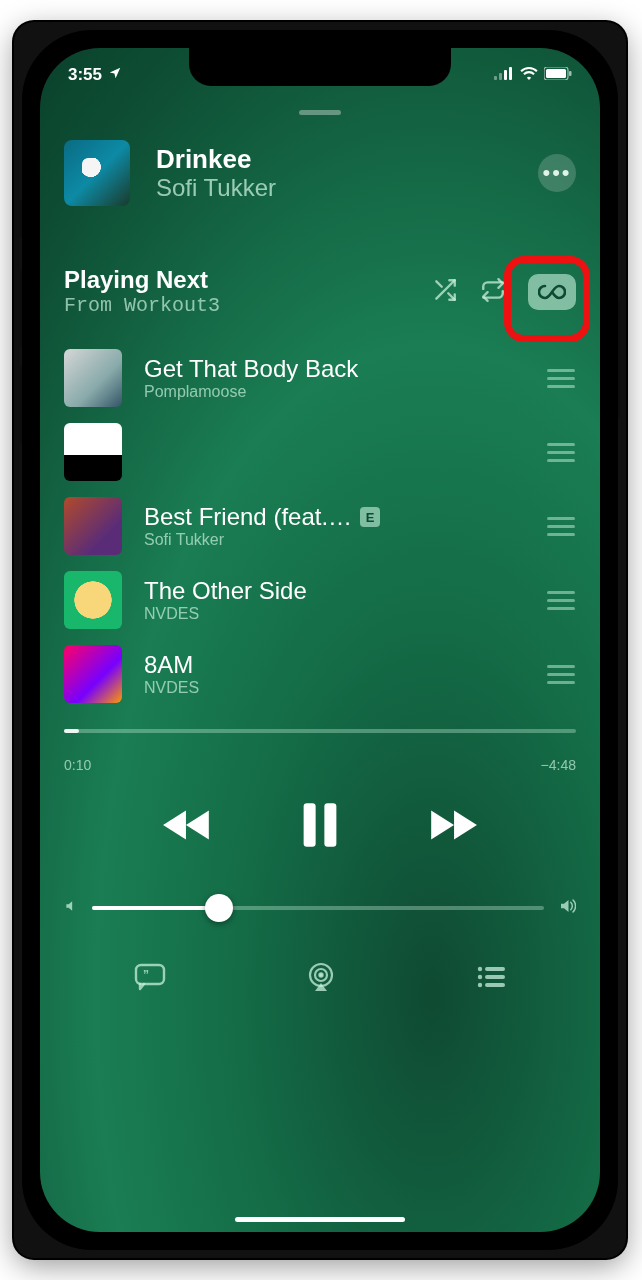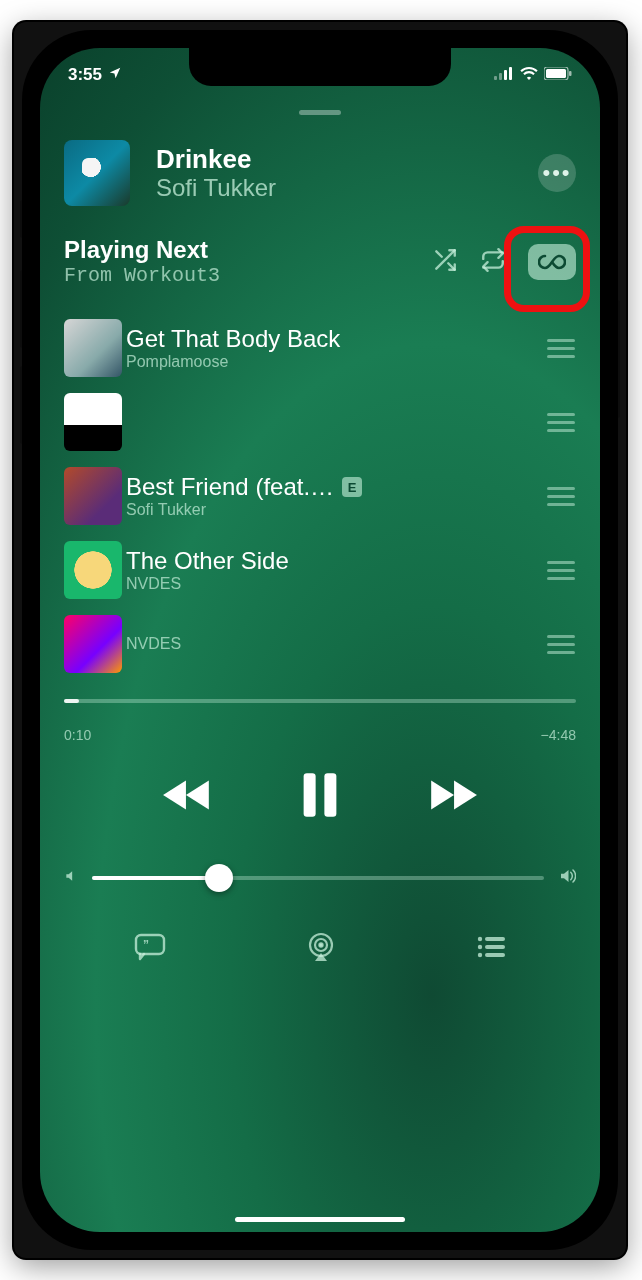--- a/index.html
+++ b/index.html
@@ -1,17 +1,17 @@
 <!DOCTYPE html>
 <html><head>
 <meta charset="utf-8">
 <style>
   html,body{margin:0;padding:0;background:#fff;font-family:-apple-system,Helvetica,Arial,sans-serif;}
   .stage{width:642px;height:1280px;margin:0 auto;position:relative;}
-  .phone{position:absolute;left:14px;top:22px;width:612px;height:1236px;border-radius:12px;background:#111; box-shadow:0 0 0 2px #000,0 8px 30px rgba(0,0,0,.4);}
+  .phone{position:absolute;left:14px;top:22px;width:612px;height:1236px;border-radius:20px;background:#111; box-shadow:0 0 0 2px #000,0 8px 30px rgba(0,0,0,.4);}
   .bezel{position:absolute;left:8px;top:8px;right:8px;bottom:8px;border-radius:70px;background:#000;}
   .screen{position:absolute;left:18px;top:18px;right:18px;bottom:18px;border-radius:60px;overflow:hidden;
           background:radial-gradient(120% 110% at 70% 80%, #0f4a33 0%, #146d47 30%, #1a7d53 50%, #0e4f35 80%, #083a27 100%);
           color:#fff;}
   
   .sidebtn{position:absolute;background:#0d0d0d;border-radius:4px;}
   .sb1{left:6px;top:178px;width:6px;height:38px;}
   .sb2{left:6px;top:248px;width:6px;height:78px;}
   .sb3{left:6px;top:344px;width:6px;height:78px;}
   .sb4{right:6px;top:278px;width:6px;height:118px;}
@@ -25,30 +25,30 @@
   .content{position:absolute;left:24px;right:24px;top:92px;bottom:0;}
   
   .np{display:flex;align-items:center;gap:26px;}
   .art{width:66px;height:66px;border-radius:8px;background:linear-gradient(135deg,#0a6b83 0%,#0d8aa5 50%,#1a3a2a 100%);position:relative;flex:0 0 auto;}
   .art::after{content:"";position:absolute;left:18px;top:18px;width:22px;height:30px;background:radial-gradient(circle at 40% 30%, #f5f5f5 0 40%, transparent 41%);border-radius:6px;}
   .np-text{flex:1;}
   .np-title{font-size:26px;font-weight:600;color:#fff;line-height:1.1;}
   .np-artist{font-size:24px;color:rgba(200,240,220,.75);line-height:1.15;}
   .more{width:38px;height:38px;border-radius:50%;background:rgba(255,255,255,.18);display:flex;align-items:center;justify-content:center;color:#dff3e9;font-size:22px;letter-spacing:2px;}
   
-  .pn{display:flex;align-items:center;justify-content:space-between;margin-top:30px;}
+  .pn{display:flex;align-items:center;justify-content:space-between;margin-top:60px;}
   .pn-left .pn-title{font-size:24px;font-weight:700;color:#fff;}
   .pn-left .pn-sub{font-size:20px;color:rgba(200,240,220,.7);font-family:Liberation Mono, monospace;}
   .pn-right{display:flex;align-items:center;gap:22px;position:relative;}
   .ctrl-icon{color:rgba(200,240,220,.75);}
   .autoplay-chip{width:48px;height:36px;border-radius:10px;background:rgba(200,240,220,.6);display:flex;align-items:center;justify-content:center;color:#0c4a33;}
   .highlight-circle{position:absolute;right:-14px;top:-18px;width:72px;height:72px;border:7px solid #e11; border-radius:20px;}
   
   .queue{margin-top:24px;}
-  .qrow{display:flex;align-items:center;gap:4px;height:74px;}
+  .qrow{display:flex;align-items:center;gap:22px;height:74px;}
   .qart{width:58px;height:58px;border-radius:6px;flex:0 0 auto;}
   .q1{background:linear-gradient(135deg,#d6d6d6,#8aa 60%,#356);}
   .q2{background:linear-gradient(180deg,#fff 0 55%,#000 55% 100%);}
   .q3{background:linear-gradient(135deg,#b24a2a,#5a2c78 70%);}
   .q4{background:radial-gradient(circle at 50% 50%,#f7d77a 0 45%,#19b76c 46% 100%);}
   .q5{background:linear-gradient(135deg,#f06,#70f 60%,#f90);}
   .qtext{flex:1;min-width:0;}
   .qtitle{font-size:24px;font-weight:500;color:#fff;white-space:nowrap;overflow:hidden;text-overflow:ellipsis;display:flex;align-items:center;gap:8px;}
   .explicit{display:inline-flex;align-items:center;justify-content:center;width:20px;height:20px;border-radius:4px;background:rgba(200,240,220,.6);color:#0c4a33;font-size:13px;font-weight:700;}
   .qartist{font-size:16px;color:rgba(200,240,220,.7);}
@@ -213,20 +213,23 @@
               </div>
               <div class="handle">
                   <span></span>
                   <span></span>
                   <span></span>
                 </div>
             </div>
             <div class="qrow">
               <div class="qart q5"></div>
               <div class="qtext">
+                <div class="qtitle">
+                    <span>8AM</span>
+                  </div>
                 <div class="qartist">NVDES</div>
               </div>
               <div class="handle">
                   <span></span>
                   <span></span>
                   <span></span>
                 </div>
             </div>
           </div>
 

